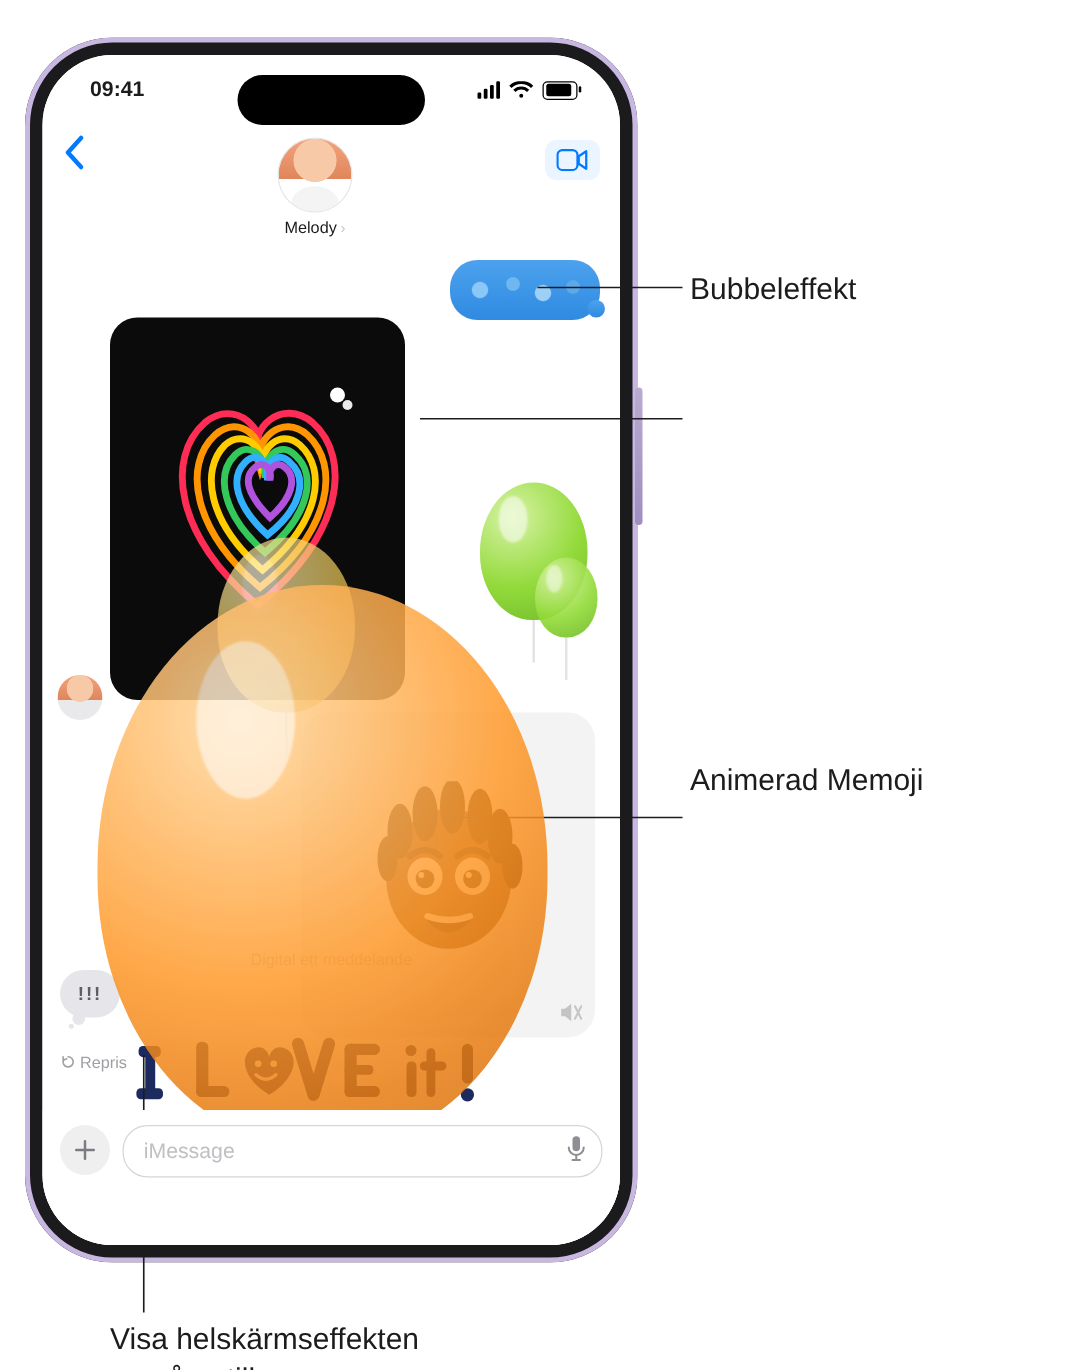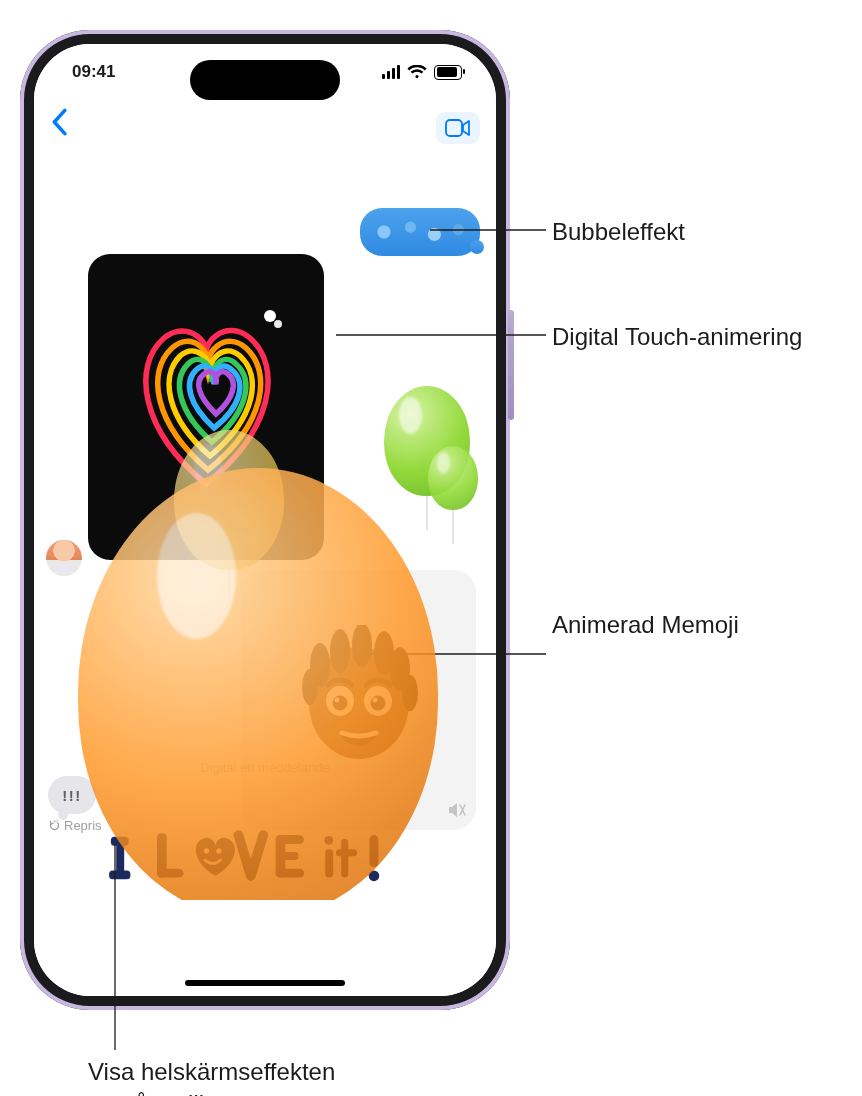--- a/index.html
+++ b/index.html
@@ -153,21 +153,21 @@
     background:#e5e5ea; display:flex; align-items:center; justify-content:center;
     font-weight:800; font-size:15px; color:#5f5f63; letter-spacing:1.5px;
     position:relative;
   }
   .tapback::after{
     content:""; position:absolute; left:10px; bottom:-6px;
     width:10px; height:10px; border-radius:50%; background:#e5e5ea;
     box-shadow:-6px 6px 0 -3px #e5e5ea;
   }
   .repris-label{
-    margin-top:4px; display:flex; align-items:center; gap:3px;
+    margin-top:28px; display:flex; align-items:center; gap:3px;
     font-size:13px; color:#9f9fa4;
   }
 
   
   .handwriting{
     position:absolute; left:40px; right:40px; bottom:10px; height:62px;
     display:flex; align-items:center; justify-content:center;
   }
 
   
@@ -279,20 +279,27 @@
           </span>
         </div>
       </div>
 
       <div class="nav-header">
         <div class="back-arrow">
           <svg width="18" height="28" viewBox="0 0 14 24">
               <path d="M12 2L3 12l9 10" stroke="#007aff" stroke-width="3" stroke-linecap="round" stroke-linejoin="round" fill="none"></path>
             </svg>
         </div>
+        <div class="contact">
+          <div class="avatar"></div>
+          <div class="contact-name">
+            <span>Melody</span>
+            <span class="chev">›</span>
+          </div>
+        </div>
         <div class="facetime-btn">
           <svg width="26" height="18" viewBox="0 0 26 18">
               <rect x="1" y="1" width="16" height="16" rx="4" fill="none" stroke="#007aff" stroke-width="1.8"></rect>
               <path d="M18 6l6-4v14l-6-4z" fill="none" stroke="#007aff" stroke-width="1.8" stroke-linejoin="round"></path>
             </svg>
         </div>
       </div>
 
       <div class="conversation">
 
@@ -406,32 +413,48 @@
           <div class="balloon b-green2">
               <span class="bl-highlight"></span>
             </div>
           <div class="balloon b-orange">
               <span class="bl-highlight" style="left:22%;top:10%;width:22%;height:28%"></span>
             </div>
         </div>
 
       </div>
 
+      <div class="compose">
+        <div class="plus-btn">
+          <svg width="20" height="20" viewBox="0 0 20 20">
+              <path d="M10 3v14M3 10h14" stroke="#7c7c80" stroke-width="2" stroke-linecap="round"></path>
+            </svg>
+        </div>
+        <div class="input-pill">
+          <span class="ph">iMessage</span>
+          <span>
+            <svg width="16" height="22" viewBox="0 0 16 22">
+                <rect x="5" y="1" width="6" height="12" rx="3" fill="#8e8e93"></rect>
+                <path d="M2 10a6 6 0 0012 0" stroke="#8e8e93" stroke-width="1.6" fill="none" stroke-linecap="round"></path>
+                <path d="M8 16v4M5 20h6" stroke="#8e8e93" stroke-width="1.6" stroke-linecap="round"></path>
+              </svg>
+          </span>
+        </div>
+      </div>
 
       <div class="home-indicator"></div>
 
     </div>
   </div>
 
   <svg class="lead" style="left:0;top:0" width="862" height="1096">
     <line x1="410" y1="200" x2="526" y2="200"></line>
     <line x1="316" y1="305" x2="526" y2="305"></line>
     <line x1="336" y1="624" x2="526" y2="624"></line>
     <line x1="95" y1="814" x2="95" y2="1020"></line>
   </svg>
   <div class="callouts">
     <div class="callout-label" style="left:532px; top:188px">Bubbeleffekt</div>
-    <div class="callout-label" style="left:532px; top:293px">Digital Touch-animering</div>
     <div class="callout-label" style="left:532px; top:581px">Animerad Memoji</div>
     <div class="callout-label" style="left:68px; top:1026px; white-space:normal; width:260px; line-height:1.35">Visa helskärmseffekten en gång till.</div>
   </div>
 
 </div>
 
 </body></html>

